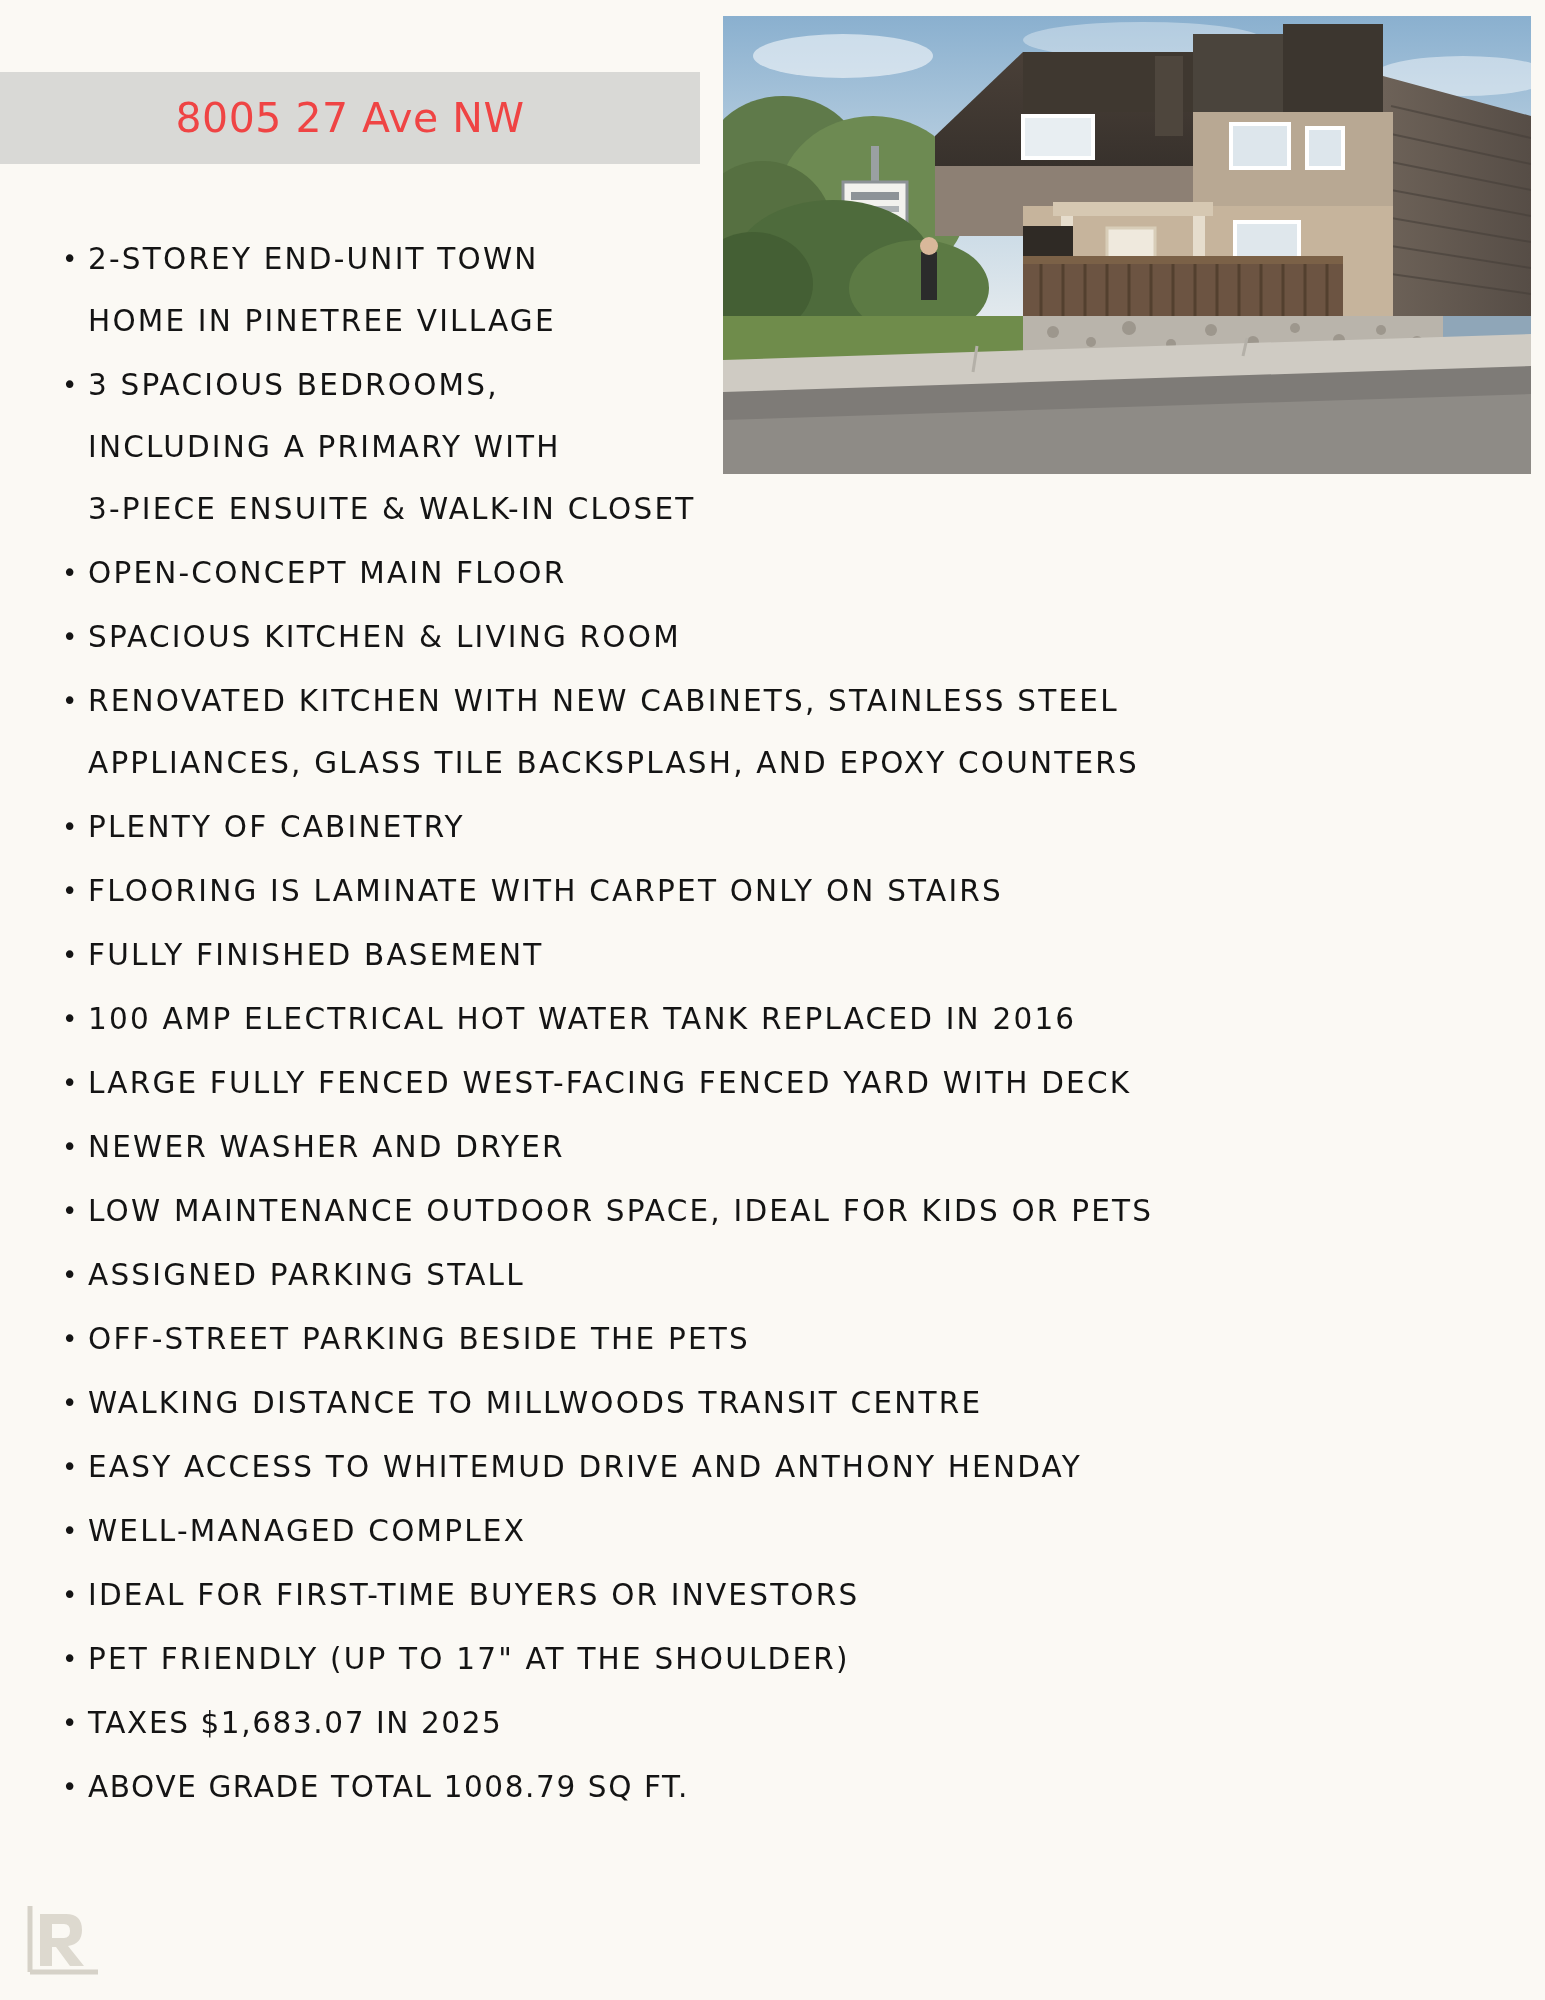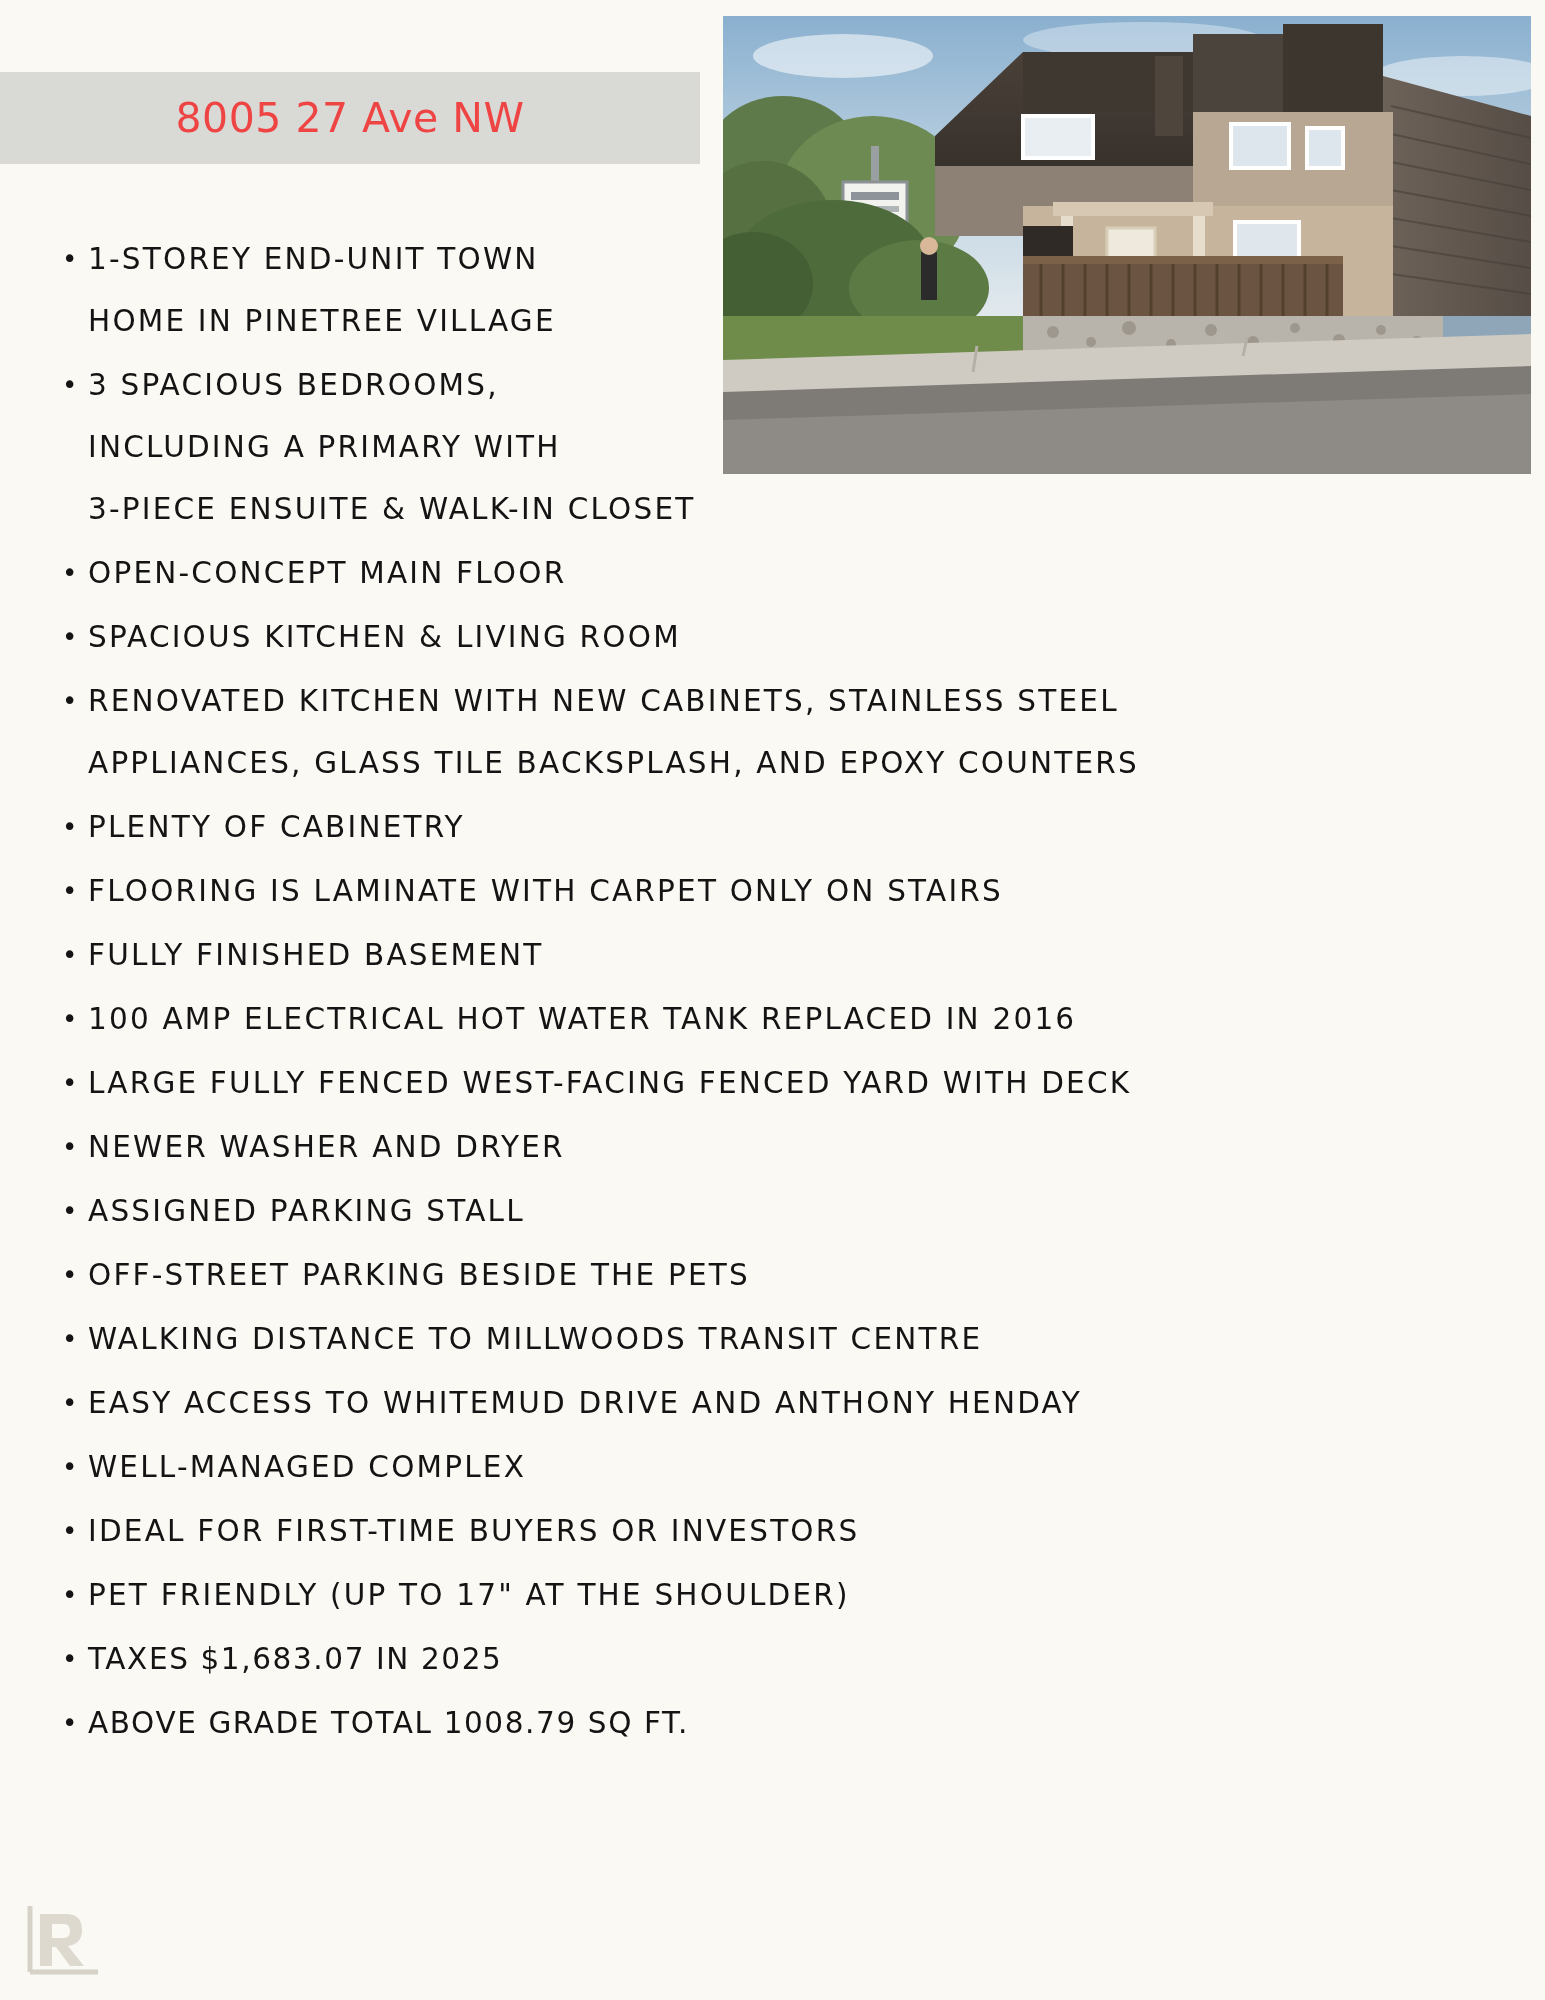--- a/index.html
+++ b/index.html
@@ -225,35 +225,36 @@
     <polygon points="0,344 808,318 808,360 0,392" fill="#cfcbc3"></polygon>
     <line x1="250" y1="356" x2="254" y2="330" stroke="#b4b0a8" stroke-width="3"></line>
     <line x1="520" y1="340" x2="524" y2="322" stroke="#b4b0a8" stroke-width="3"></line>
 
     <rect x="0" y="376" width="808" height="82" fill="#8e8b86"></rect>
     <polygon points="0,376 808,350 808,378 0,404" fill="#7e7b77"></polygon>
   </svg>
 </div>
 
 <ul class="features">
-    <li class="narrow">1-STOREY END-UNIT TOWN
+    <li class="narrow">2-STOREY END-UNIT TOWN
 HOME IN PINETREE VILLAGE</li>
     <li class="narrow">3 SPACIOUS BEDROOMS,
 INCLUDING A PRIMARY WITH
 3-PIECE ENSUITE &amp; WALK-IN CLOSET</li>
     <li>OPEN-CONCEPT MAIN FLOOR</li>
     <li>SPACIOUS KITCHEN &amp; LIVING ROOM</li>
     <li>RENOVATED KITCHEN WITH NEW CABINETS, STAINLESS STEEL
 APPLIANCES, GLASS TILE BACKSPLASH, AND EPOXY COUNTERS</li>
     <li>PLENTY OF CABINETRY</li>
     <li>FLOORING IS LAMINATE WITH CARPET ONLY ON STAIRS</li>
     <li>FULLY FINISHED BASEMENT</li>
     <li>100 AMP ELECTRICAL HOT WATER TANK REPLACED IN 2016</li>
     <li>LARGE FULLY FENCED WEST-FACING FENCED YARD WITH DECK</li>
     <li>NEWER WASHER AND DRYER</li>
+    <li>LOW MAINTENANCE OUTDOOR SPACE, IDEAL FOR KIDS OR PETS</li>
     <li>ASSIGNED PARKING STALL</li>
     <li>OFF-STREET PARKING BESIDE THE PETS</li>
     <li>WALKING DISTANCE TO MILLWOODS TRANSIT CENTRE</li>
     <li>EASY ACCESS TO WHITEMUD DRIVE AND ANTHONY HENDAY</li>
     <li>WELL-MANAGED COMPLEX</li>
     <li>IDEAL FOR FIRST-TIME BUYERS OR INVESTORS</li>
     <li>PET FRIENDLY (UP TO 17" AT THE SHOULDER)</li>
     <li class="bold">TAXES $1,683.07 IN 2025</li>
     <li class="bold">ABOVE GRADE TOTAL  1008.79 SQ FT.</li>
   </ul>

